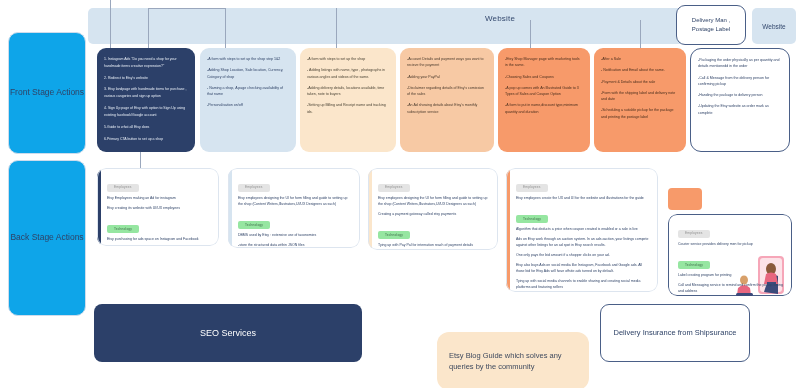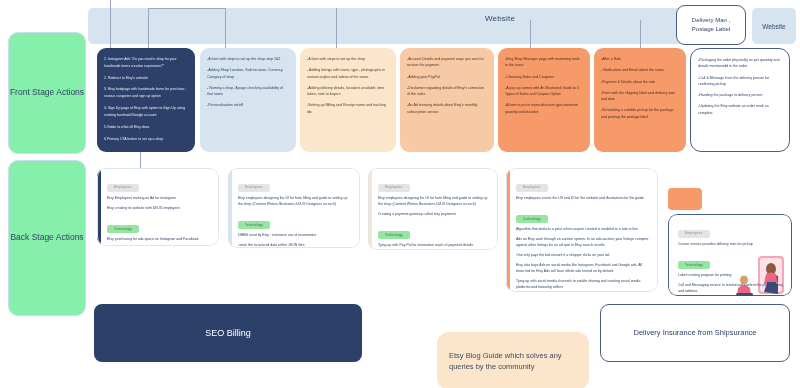--- a/index.html
+++ b/index.html
@@ -38,21 +38,21 @@
     box-sizing:border-box;padding:0 5px;
   }
 
   
   .vline{position:absolute;width:1px;background:#9aa7bd;}
   .hline{position:absolute;height:1px;background:#9aa7bd;}
 
   
   .rowlabel{
     position:absolute;left:8px;
-    background:#86efac;border:1px solid #cddcec;border-radius:10px;
+    background:#0ea5e9;border:1px solid #cddcec;border-radius:10px;
     display:flex;align-items:center;justify-content:center;text-align:center;
     font-size:8.5px;line-height:1.35;color:#2f4367;box-sizing:border-box;
   }
   #lbl-front{top:32px;width:78px;height:122px;}
   #lbl-back{top:160px;width:78px;height:156px;}
   #lbl-support{top:304px;width:78px;height:58px;}
 
   
   .card{
     position:absolute;box-sizing:border-box;border-radius:9px;
@@ -130,21 +130,21 @@
     display:flex;align-items:center;justify-content:center;
     font-size:9px;color:#ffffff;
   }
   #sp2{
     position:absolute;left:437px;top:304px;width:152px;height:58px;
     background:#fbe6cb;border-radius:12px;
     display:flex;align-items:center;padding:0 12px;box-sizing:border-box;
     font-size:7.5px;line-height:1.5;color:#3f4a5e;margin-top:28px;
   }
   #sp3{
-    position:absolute;left:600px;top:304px;width:190px;height:58px;
+    position:absolute;left:600px;top:304px;width:150px;height:58px;
     background:#ffffff;border:1px solid #4a5f87;border-radius:9px;
     display:flex;align-items:center;justify-content:center;padding:0 12px;
     box-sizing:border-box;font-size:7.5px;line-height:1.5;color:#2f4367;
   }
 </style>
 </head>
 <body>
 
 <div class="canvas">
 
@@ -239,17 +239,17 @@
       <path d="M40 40 q6 -20 14 -16 l0 18 z" fill="#3b4a7a"></path>
       <ellipse cx="47" cy="17" rx="5" ry="6" fill="#8a5a3b"></ellipse>
       <path d="M42 22 q5 -3 10 0 l2 10 h-14 z" fill="#e8667f"></path>
       <rect x="43" y="30" width="9" height="8" fill="#3b4a7a"></rect>
       <ellipse cx="20" cy="28" rx="4" ry="4.5" fill="#d8a06a"></ellipse>
       <path d="M14 36 q6 -6 12 0 l1 7 h-14 z" fill="#e8667f"></path>
       <rect x="12" y="41" width="17" height="3" rx="1.5" fill="#3b4a7a"></rect>
     </svg>
   <span class="badge employee">Employees</span><br><p>Courier service provides delivery men for pickup</p><span class="badge tech">Technology</span><br><p>Label creating program for printing</p><p>Call and Messaging service to remind and confirm the pickup timing and address</p></div>
 
-  <div id="sp1">SEO Billing</div>
+  <div id="sp1">SEO Services</div>
   <div id="sp2">Etsy Blog Guide which solves any queries by the community</div>
   <div id="sp3">Delivery Insurance from Shipsurance</div>
 
 </div>
 
 </body></html>

